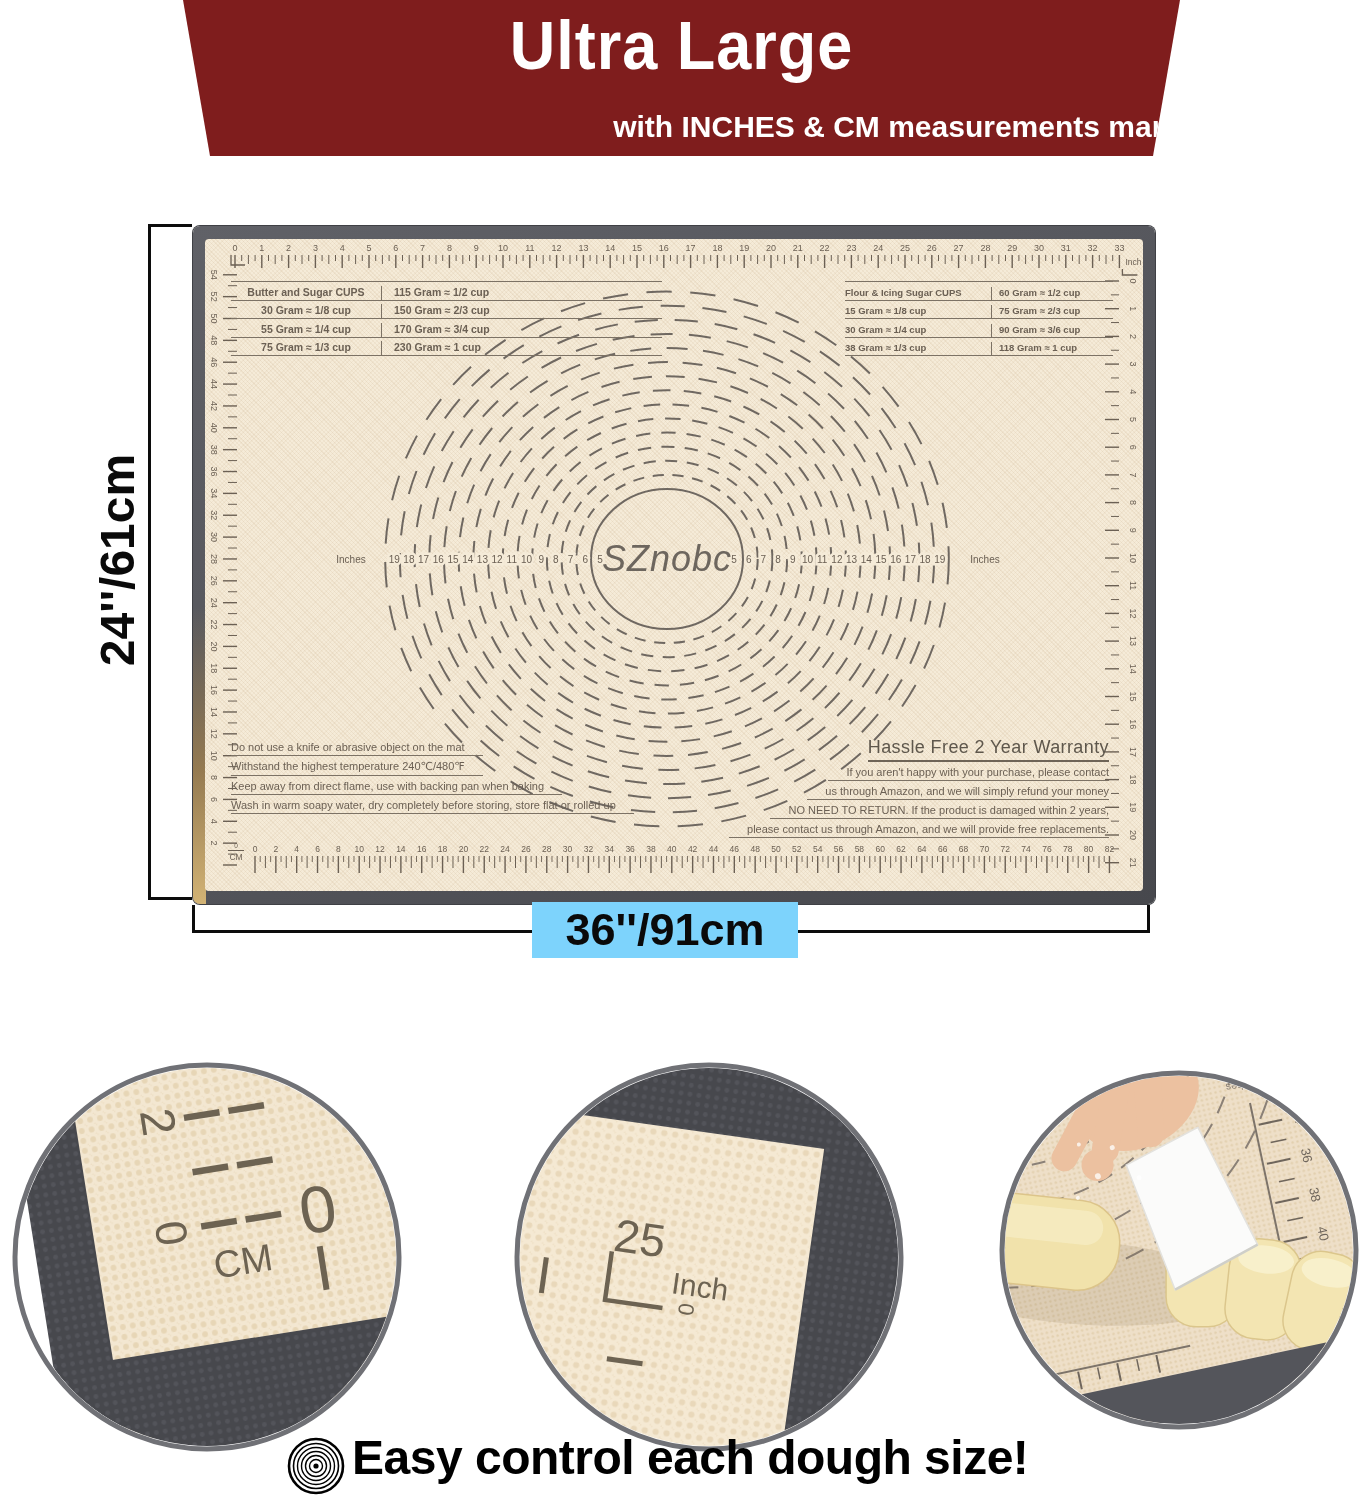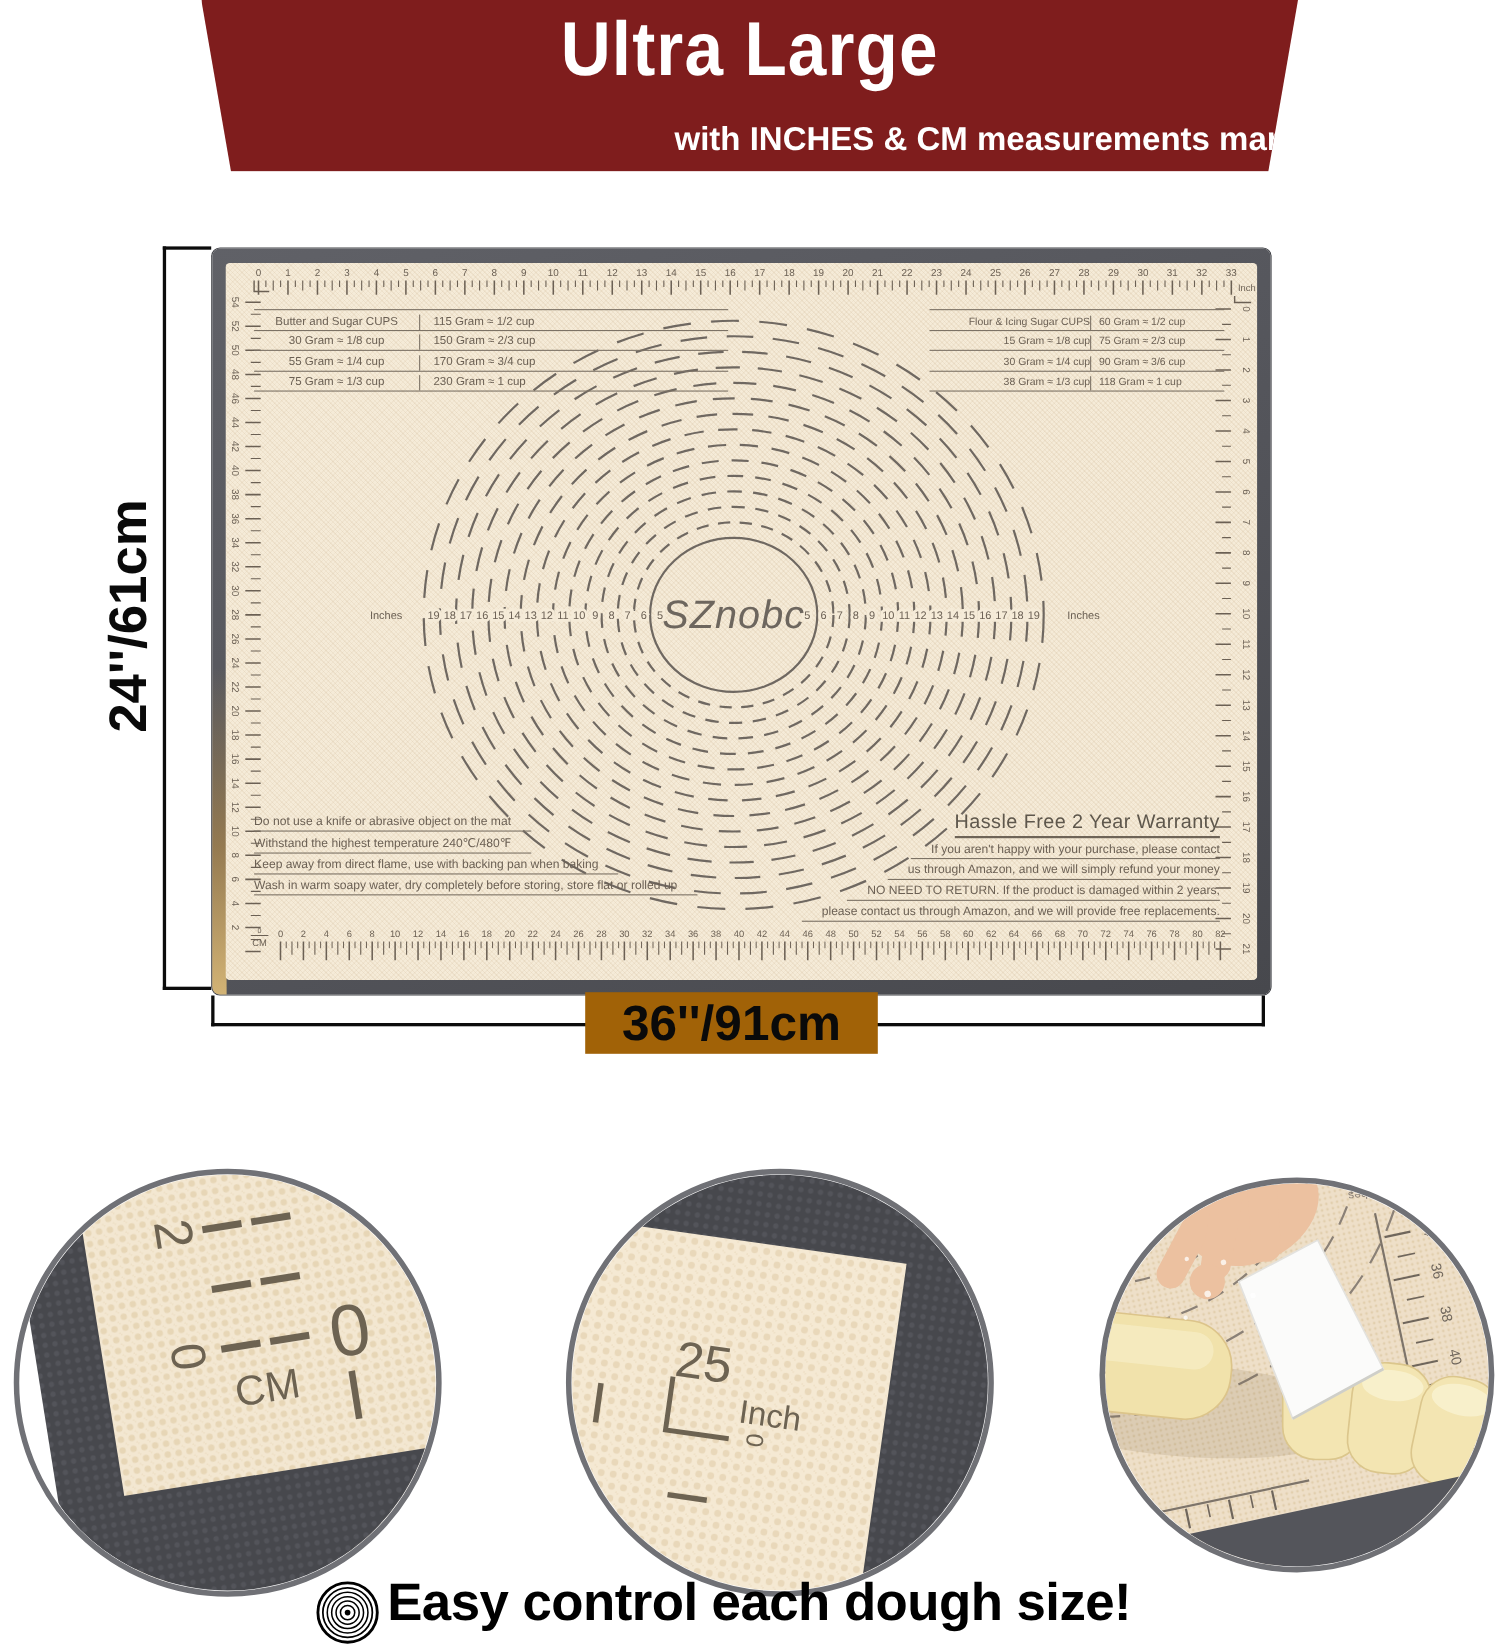--- a/index.html
+++ b/index.html
@@ -10,41 +10,41 @@
   
   .banner{left:183px;top:0;width:997px;height:156px;background:#7f1d1d;color:#fff;text-align:center;
           clip-path:polygon(0 0,100% 0,calc(100% - 27px) 100%,27px 100%);}
   .banner-title{font-size:63px;font-weight:bold;line-height:90px;letter-spacing:1px;transform:scaleY(1.1);}
   .banner-subtitle{font-size:30px;font-weight:bold;line-height:42px;margin-top:16px;text-align:right;}
 
   
   .dim-line{background:#0c0c0c;}
   .dim-label-v{left:-92px;top:533px;width:420px;height:54px;transform:rotate(-90deg);
                text-align:center;font-size:48px;font-weight:bold;color:#0a0a0a;line-height:54px;}
-  .dim-label-h{left:532px;top:902px;width:266px;height:56px;background:#a16207;text-align:center;
+  .dim-label-h{left:532px;top:902px;width:266px;height:56px;background:#7dd3fc;text-align:center;
                font-size:45px;font-weight:bold;color:#0a0a0a;line-height:56px;}
 
   
   .mat-frame{left:193px;top:226px;width:962px;height:678px;border-radius:7px;
              background:linear-gradient(155deg,#606167 0%,#53545a 55%,#47484d 100%);
              box-shadow:0 0 0 1px #3f4045;}
   .mat-gold{left:0;top:380px;width:13px;height:298px;border-radius:7px 0 0 7px;
             background:linear-gradient(to bottom,rgba(0,0,0,0),rgba(201,152,72,.55) 55%,rgba(233,196,122,.85));}
   .mat-surface{left:12px;top:13px;width:938px;height:652px;border-radius:4px;background-color:#f5ebd8;
     background-image:repeating-linear-gradient(45deg,rgba(187,156,115,.13) 0 1px,rgba(0,0,0,0) 1px 3px),
                      repeating-linear-gradient(-45deg,rgba(187,156,115,.09) 0 1px,rgba(0,0,0,0) 1px 3px);}
 
-  .conv-table{color:#6b6054;border-top:1.5px solid #7c7265;}
+  .conv-table{color:#6b6054;border-top:1.5px solid #7c7265;font-weight:bold;}
   .conv-table .row{display:flex;height:17.5px;align-items:flex-end;border-bottom:1.5px solid #7c7265;}
   .conv-table .cell{white-space:nowrap;padding-bottom:2px;}
   .conv-table.left{font-size:10.5px;}
   .conv-table.left .c1{width:150px;text-align:center;}
   .conv-table.left .c2{width:268px;border-left:1.3px solid #7c7265;padding-left:12px;}
   .conv-table.rightt{font-size:9.5px;}
-  .conv-table.rightt .c1{width:146px;text-align:right;}
+  .conv-table.rightt .c1{width:146px;text-align:left;}
   .conv-table.rightt .c2{width:114px;border-left:1.3px solid #7c7265;padding-left:7px;}
 
   .tips-block{left:26px;top:498px;color:#6b6054;}
   .tips-title{font-size:17px;color:#5e574c;letter-spacing:.4px;border-bottom:2px solid #6e6457;
               width:452px;padding-bottom:3px;}
   .tip-line{font-size:11px;border-bottom:1.5px solid #7c7265;padding:4px 18px 2px 0;
             width:fit-content;white-space:nowrap;}
   .warranty-block{left:404px;top:498px;width:500px;color:#6b6054;text-align:right;}
   .warranty-title{font-size:18px;color:#5e574c;border-bottom:2px solid #6e6457;
                   width:fit-content;margin-left:auto;padding-bottom:2px;letter-spacing:.4px;}

